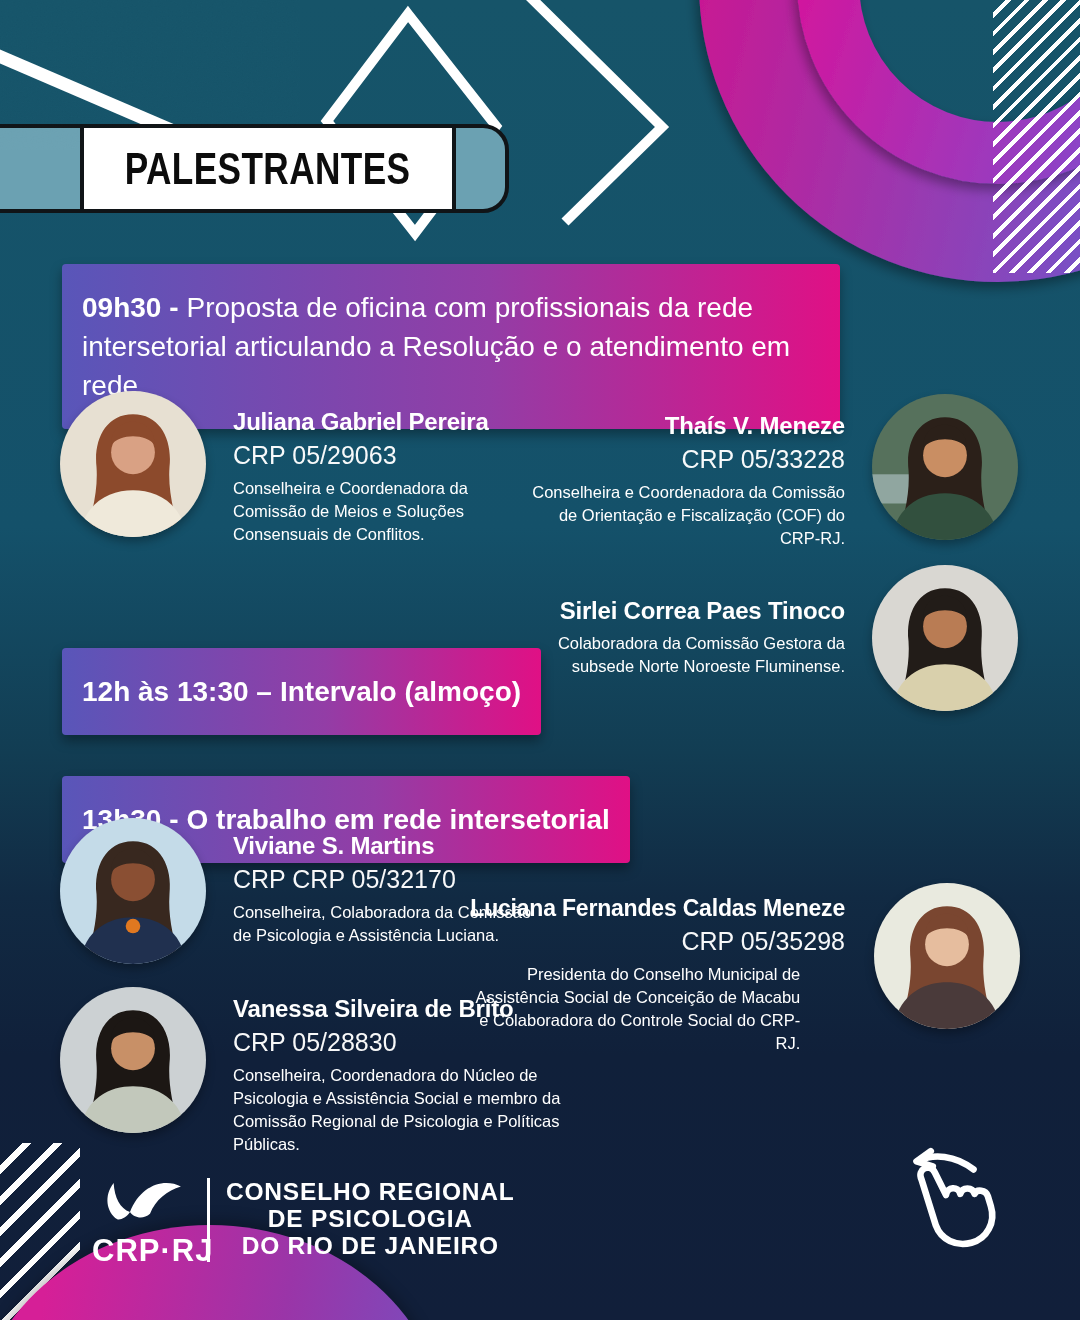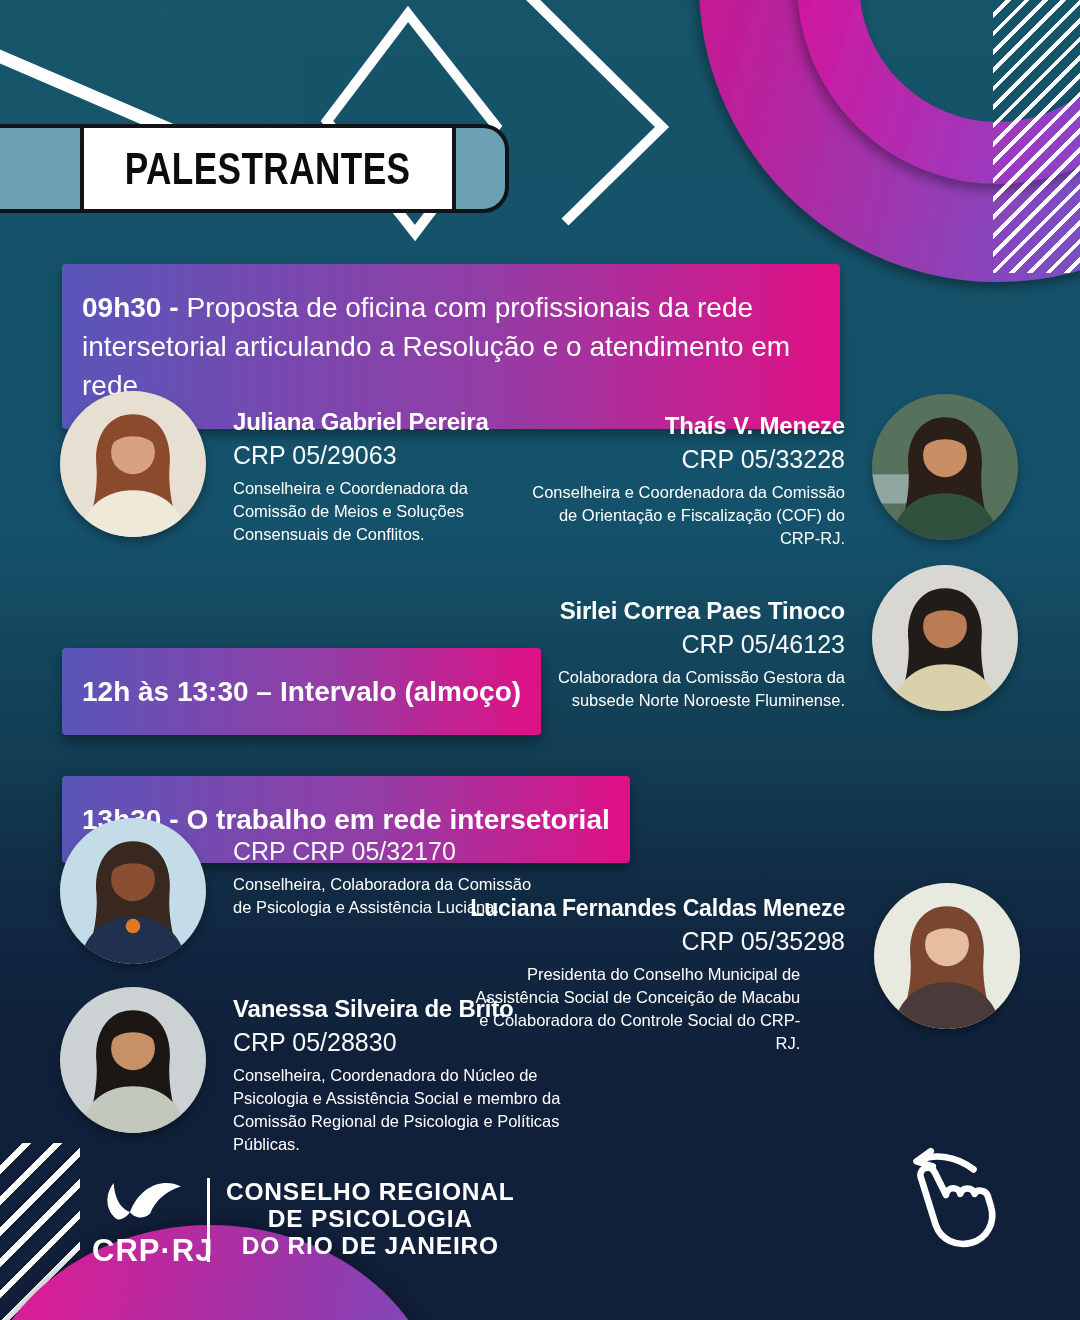--- a/index.html
+++ b/index.html
@@ -188,24 +188,24 @@
     <div class="crp">CRP 05/29063</div>
     <div class="role">Conselheira e Coordenadora da Comissão de Meios e Soluções Consensuais de Conflitos.</div>
   </div>
   <div class="sp right" id="sp-thais">
     <div class="name">Thaís V. Meneze</div>
     <div class="crp">CRP 05/33228</div>
     <div class="role">Conselheira e Coordenadora da Comissão de Orientação e Fiscalização (COF) do CRP-RJ.</div>
   </div>
   <div class="sp right" id="sp-sirlei">
     <div class="name">Sirlei Correa Paes Tinoco</div>
-    <div class="crp">CRP 05/46123</div>
     <div class="role">Colaboradora da Comissão Gestora da subsede Norte Noroeste Fluminense.</div>
   </div>
   <div class="sp" id="sp-viviane">
+    <div class="name">Viviane S. Martins</div>
     <div class="crp">CRP CRP 05/32170</div>
     <div class="role">Conselheira, Colaboradora da Comissão de Psicologia e Assistência Luciana.</div>
   </div>
   <div class="sp right" id="sp-luciana">
     <div class="name">Luciana Fernandes Caldas Meneze</div>
     <div class="crp">CRP 05/35298</div>
     <div class="role">Presidenta do Conselho Municipal de Assistência Social de Conceição de Macabu e Colaboradora do Controle Social do CRP-RJ.</div>
   </div>
   <div class="sp" id="sp-vanessa">
     <div class="name">Vanessa Silveira de Brito</div>

